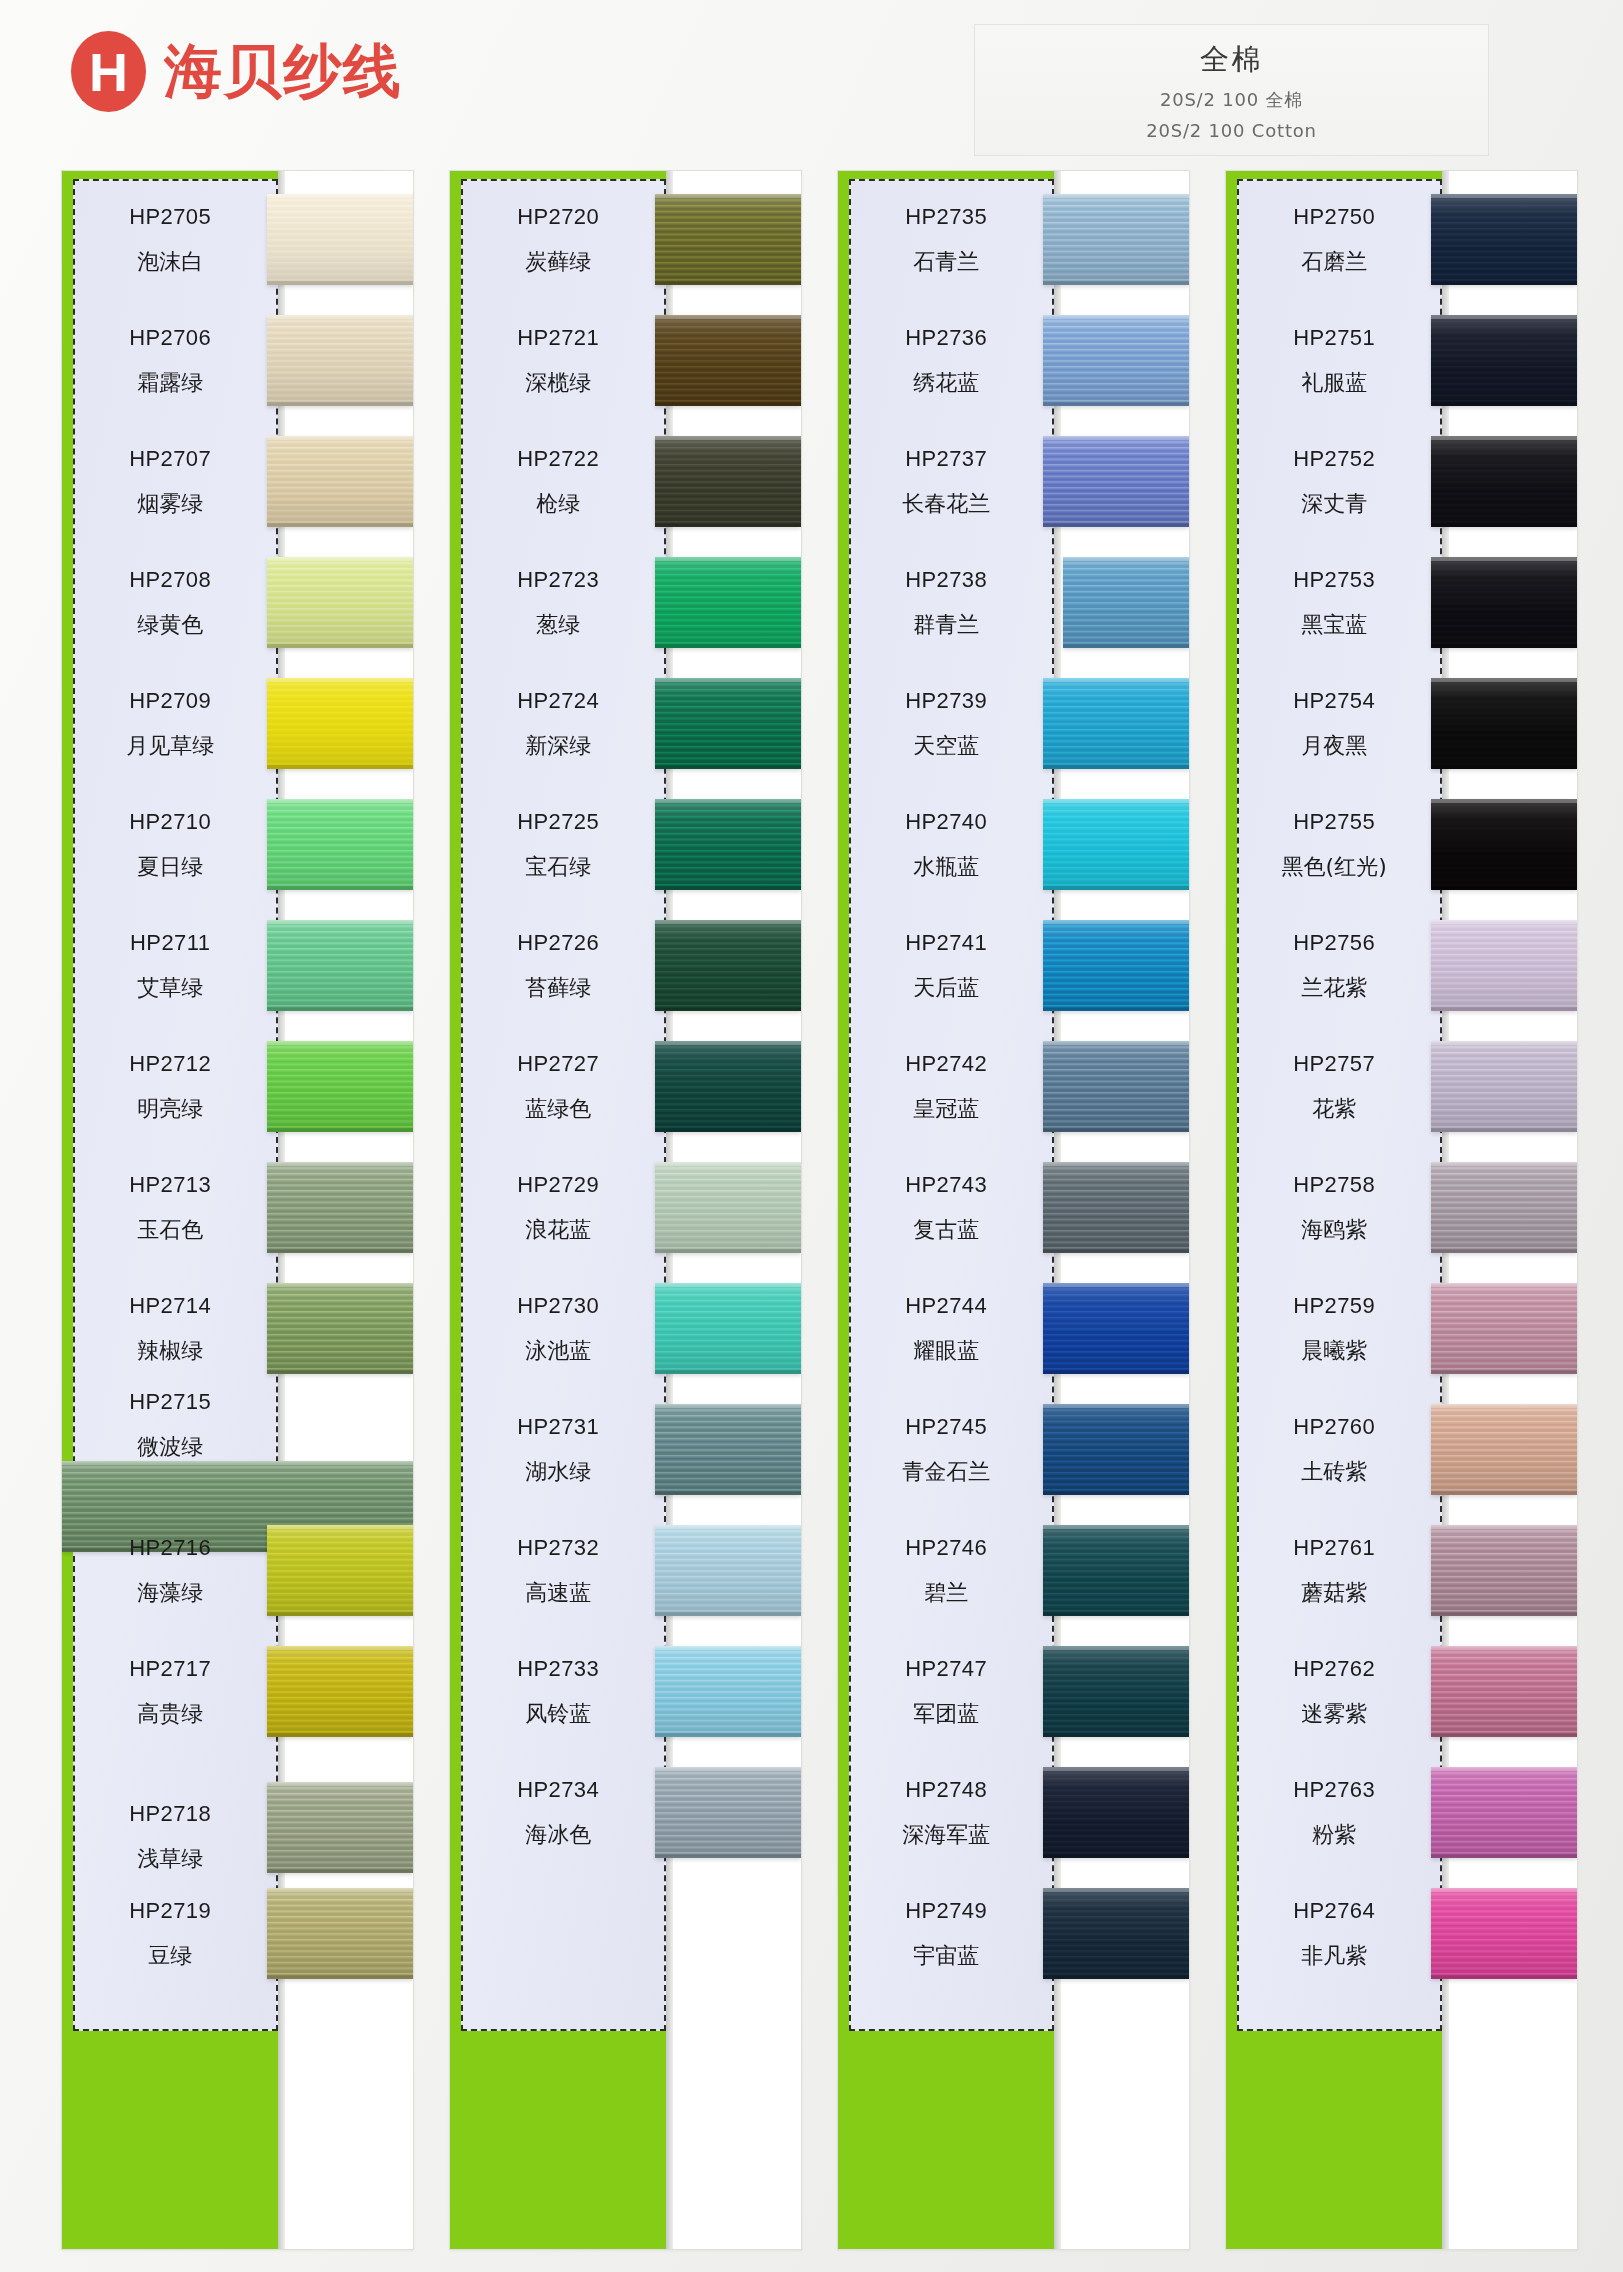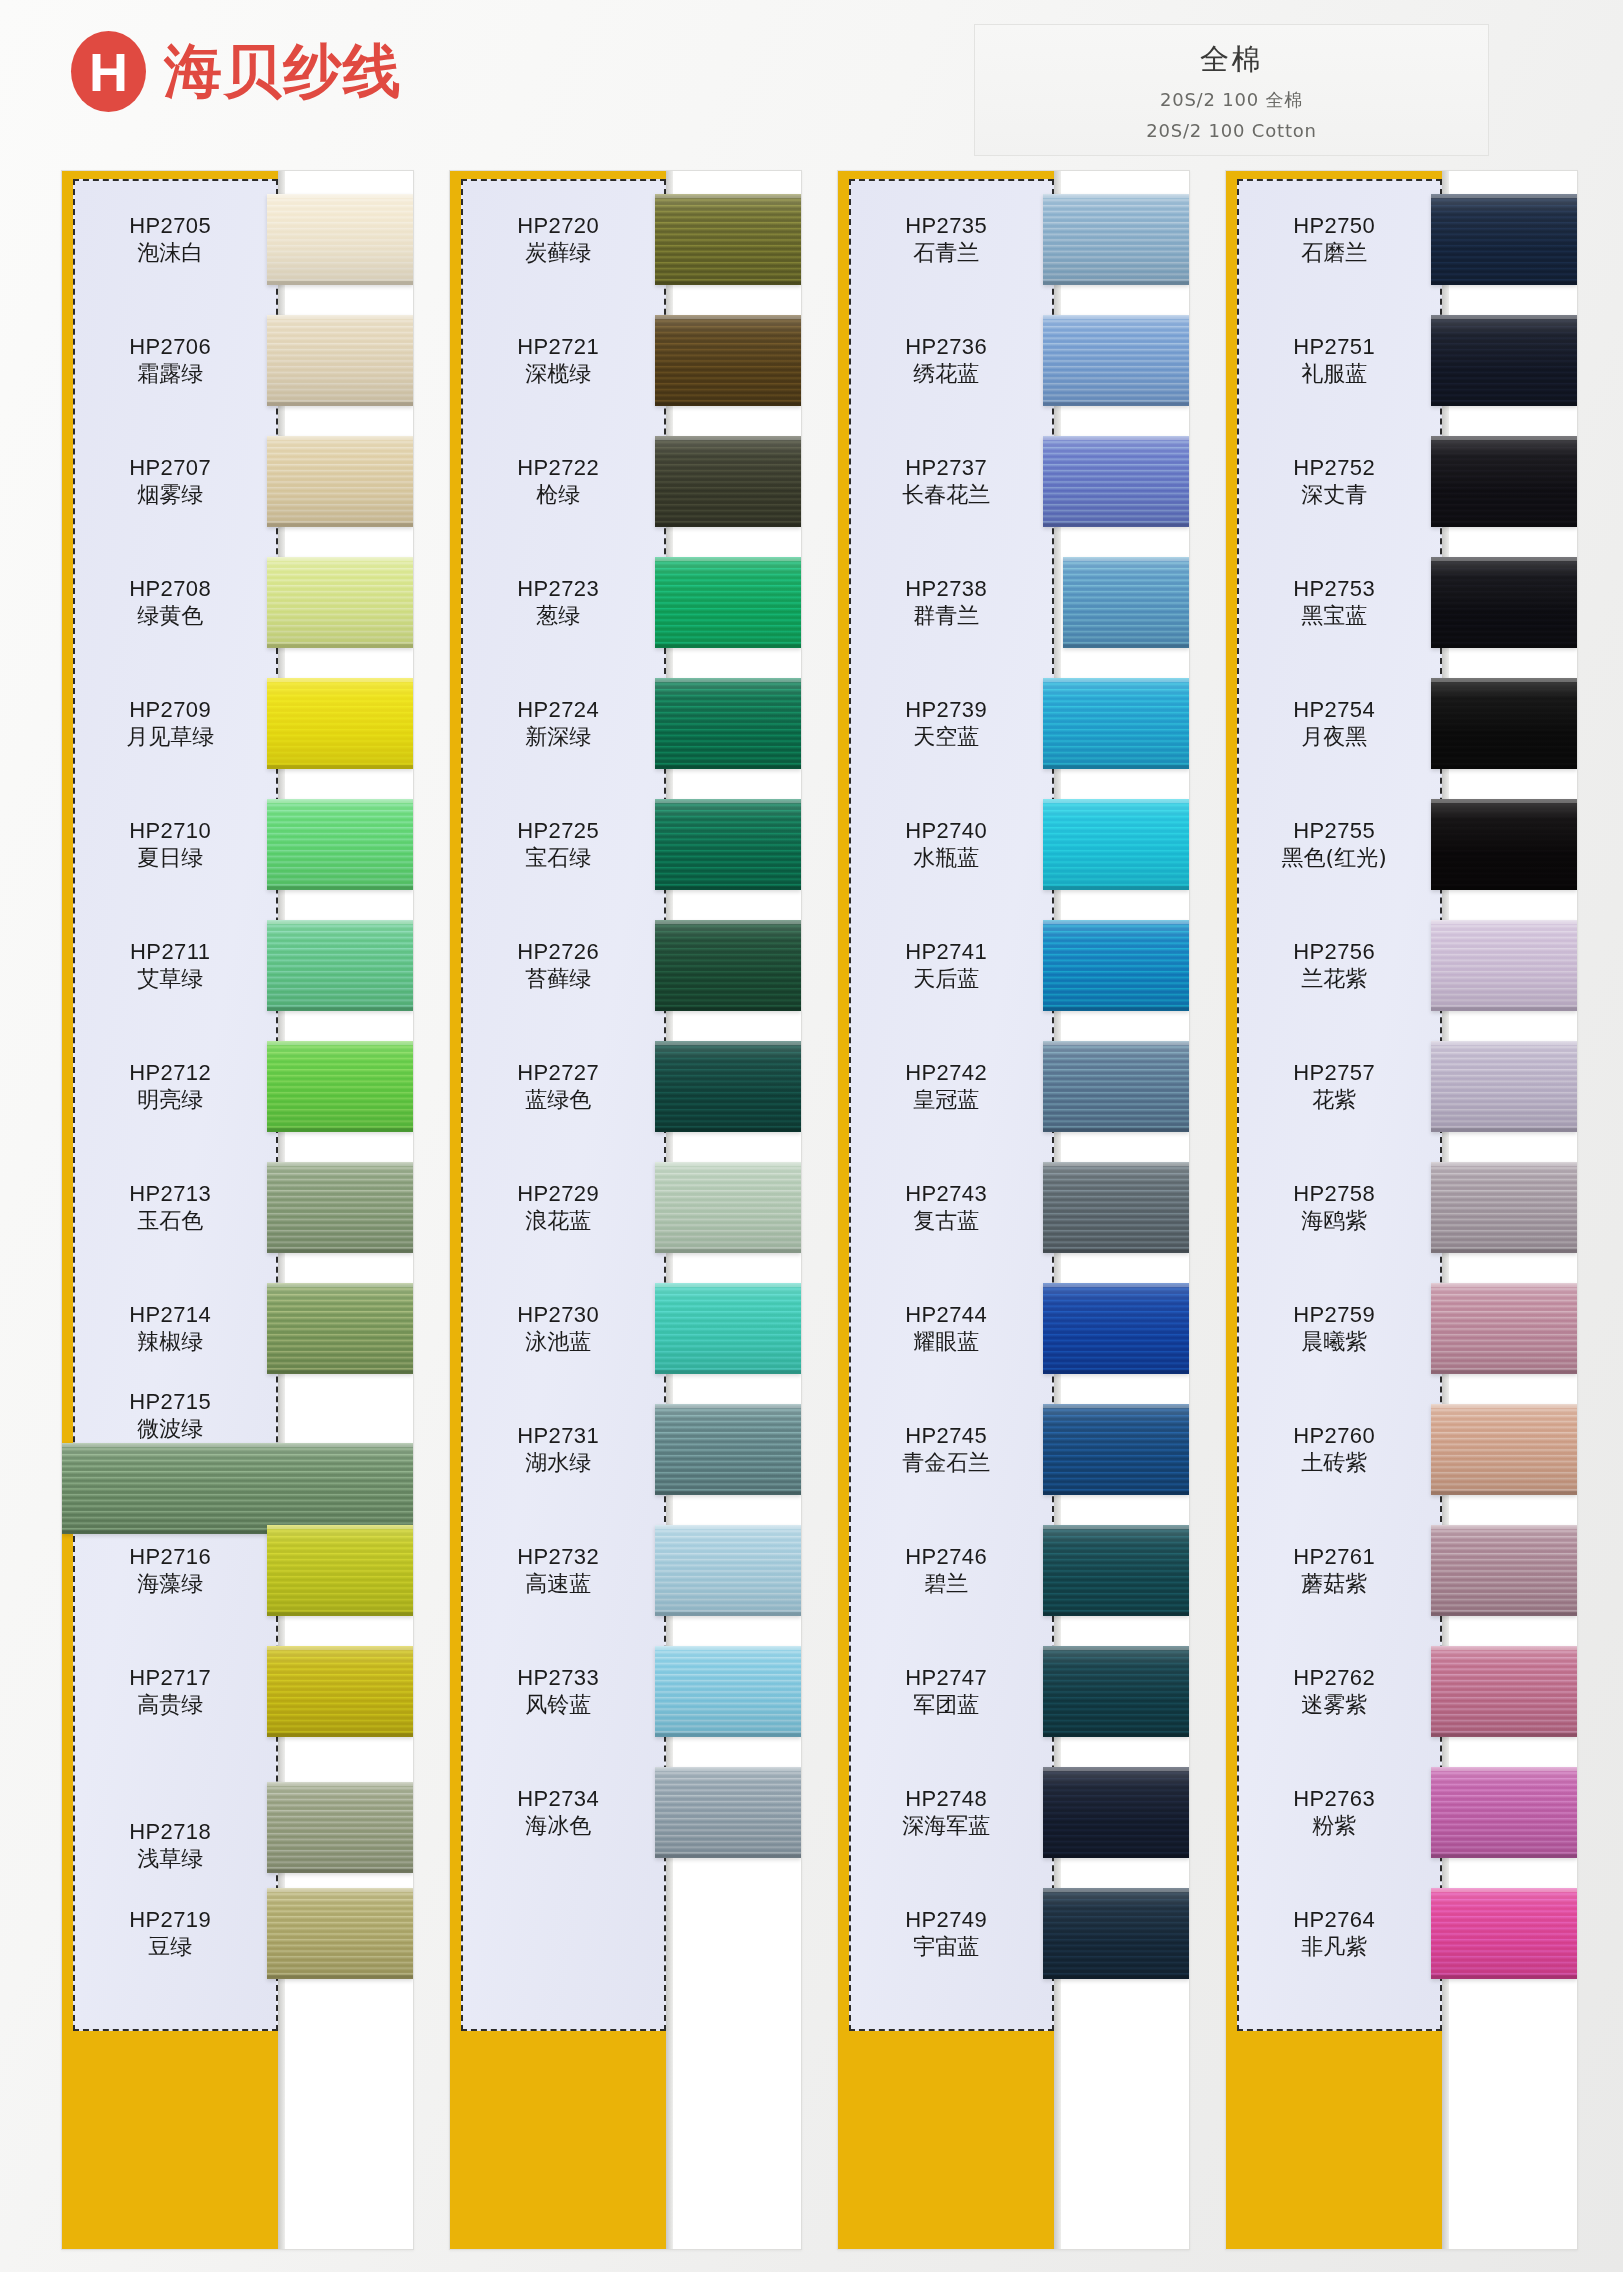--- a/index.html
+++ b/index.html
@@ -43,21 +43,21 @@
   }
   .spec-title{font-size:29px;color:#3a3a38;letter-spacing:2.4px;
     font-family:"DejaVu Sans","Liberation Sans",sans-serif;}
   .spec-line{font-size:18px;color:#6a6a66;letter-spacing:0.8px;
     font-family:"DejaVu Sans","Liberation Sans",sans-serif;}
 
   
   .board{position:absolute;left:0;top:0;width:1623px;height:2273px;}
   .card{
     position:absolute;top:170px;height:2078px;
-    background:#eab308;
+    background:#84cc16;
     border:0.8px solid #dededc;
     box-shadow:0 0.8px 2.4px rgba(0,0,0,.05);
     overflow:hidden;
   }
   .card-inner{position:relative;width:100%;height:100%;}
 
   .label-strip{
     position:absolute;left:11.4px;top:8px;bottom:218px;width:205px;
     background:linear-gradient(100deg,#e4e6f4 0%,#e9ebf7 55%,#e2e4f2 100%);
     border:2.4px dashed #2c2c2c;
@@ -86,21 +86,21 @@
     color:#1b1b1b;
     box-sizing:border-box;
     padding-left:11.4px;
     z-index:3;
   }
   .code{
     font-size:22px;letter-spacing:0.4px;line-height:1.18;
     font-family:"Liberation Sans",sans-serif;
   }
   .cname{
-    font-size:22px;line-height:1.22;margin-top:1px;
+    font-size:22px;line-height:1.22;margin-top:19px;
     font-family:"DejaVu Sans","Liberation Sans",sans-serif;
   }
   .row-swatch{
     flex:1;position:relative;z-index:2;
     display:flex;align-items:center;
   }
   .yarn{
     width:100%;
     height:91px;
     position:relative;

